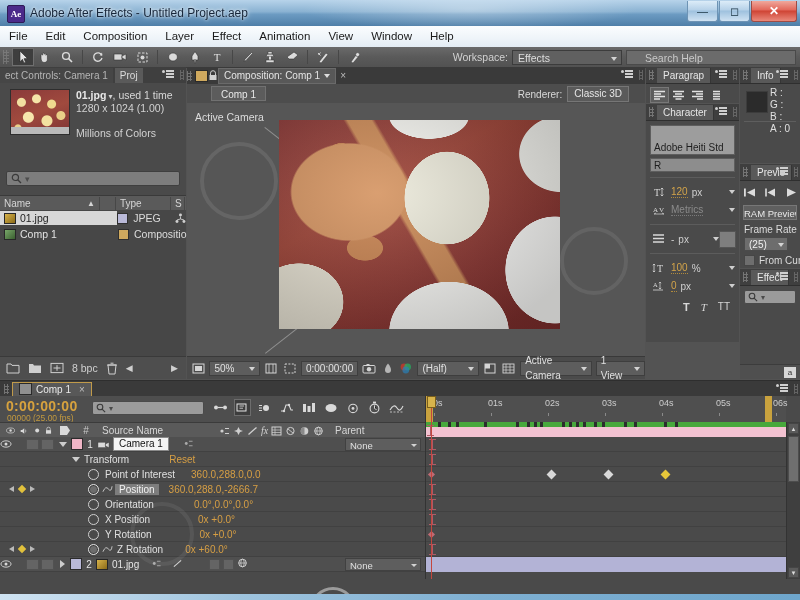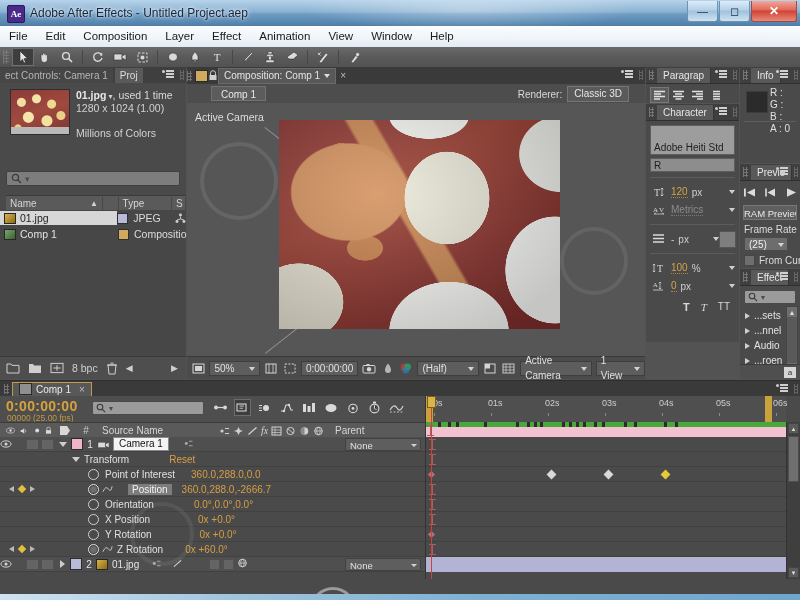--- a/index.html
+++ b/index.html
@@ -161,21 +161,21 @@
   .pi-name .used{font-weight:normal;color:#d8d8d8;}
   .pi-dim{position:absolute;left:76px;top:19px;font-size:10.5px;color:#d2d2d2;white-space:nowrap;}
   .pi-col{position:absolute;left:76px;top:44px;font-size:10.5px;color:#d2d2d2;white-space:nowrap;}
   .proj-search{
     position:absolute;left:6px;top:104px;width:174px;height:15px;
     background:#7d7d7d;border:1px solid #3f3f3f;border-radius:2px;box-sizing:border-box;
     display:flex;align-items:center;padding-left:4px;gap:3px;
   }
   .proj-search .cap{font-size:9px;color:#4d4d4d;}
   .proj-cols{
-    position:absolute;left:6px;top:128px;right:0;height:14px;background:#5a5a5a;border-top:1px solid #3a3a3a;
+    position:absolute;left:0;top:128px;right:0;height:14px;background:#5a5a5a;border-top:1px solid #3a3a3a;
     border-bottom:1px solid #3a3a3a;display:flex;align-items:center;font-size:10px;color:#d5d5d5;
   }
   .proj-cols .c{height:13px;line-height:13px;border-right:1px solid #474747;padding:0 4px;box-sizing:border-box;}
   .proj-rows{position:absolute;left:0;top:143px;right:0;bottom:22px;background:#474747;}
   .prow{height:16px;display:flex;align-items:center;font-size:10.5px;color:#e2e2e2;}
   .prow.sel .nm{background:#d7d7d7;color:#1c1c1c;}
   .prow .nm{display:flex;align-items:center;gap:4px;padding:0 4px 0 4px;height:14px;line-height:14px;
      width:118px;box-sizing:border-box;}
   .prow .ty{width:52px;display:flex;align-items:center;gap:5px;font-size:10.5px;color:#dcdcdc;}
   .sw{width:9px;height:9px;border:1px solid #2f2f2f;flex:none;}
@@ -542,20 +542,25 @@
             </svg>
         </div>
         <div class="tsep"></div>
         <div class="tool">
           <svg width="13" height="13" viewBox="0 0 13 13">
               <path d="M3 11 L8 4 L10.5 5.6 L5 12Z" fill="#dcdcdc" stroke="#333" stroke-width=".5"></path>
               <circle cx="9.6" cy="3.6" r="2" fill="#dcdcdc" stroke="#333" stroke-width=".5"></circle>
             </svg>
         </div>
 
+        <div class="ws-wrap">
+          <span class="ws-label">Workspace:</span>
+          <div class="ws-select">Effects</div>
+          <div class="help-box">Search Help</div>
+        </div>
       </div>
 
       <div class="panel" id="projectPanel">
         <div class="proj-head">
           <div class="t1">ect Controls: Camera 1</div>
           <div class="t2">Proj</div>
           <div class="pmenu"></div>
           <div class="pgrip"></div>
         </div>
         <div class="proj-info">
@@ -895,42 +900,20 @@
           <div class="pmenu"></div>
           <div class="pgrip"></div>
         </div>
         <div class="eff-search">
           <svg width="10" height="10" viewBox="0 0 11 11">
               <circle cx="4.4" cy="4.4" r="3.1" fill="none" stroke="#3a3a3a" stroke-width="1.2"></circle>
               <line x1="6.7" y1="6.7" x2="10" y2="10" stroke="#3a3a3a" stroke-width="1.3"></line>
             </svg>
           <span style="font-size:8px;color:#4a4a4a;">▾</span>
           <span></span>
-        </div>
-        <div class="eff-list">
-          <div class="eff-row">
-              <span class="tri"></span>
-              <span>...sets</span>
-            </div>
-          <div class="eff-row">
-              <span class="tri"></span>
-              <span>...nnel</span>
-            </div>
-          <div class="eff-row">
-              <span class="tri"></span>
-              <span>Audio</span>
-            </div>
-          <div class="eff-row">
-              <span class="tri"></span>
-              <span>...roen</span>
-            </div>
-          <div class="eff-scroll">
-            <div style="position:absolute;left:0;top:0;width:10px;height:10px;background:#6e6e6e;display:flex;align-items:center;justify-content:center;font-size:7px;color:#ddd;">▲</div>
-            <div style="position:absolute;left:0;bottom:0;width:10px;height:10px;background:#6e6e6e;display:flex;align-items:center;justify-content:center;font-size:7px;color:#ddd;">▼</div>
-          </div>
         </div>
         <div class="eff-foot">
           <span style="width:12px;height:11px;background:#d7d7d7;color:#333;font-size:8px;text-align:center;line-height:11px;">a</span>
         </div>
       </div>
 
       <div id="timeline">
         <div class="tl-tabbar">
           <span class="tabgrip" style="margin-left:4px;"></span>
           <div class="tl-tab">
@@ -1119,21 +1102,21 @@
             <span class="kf-nav">
               <span class="kf-arrow l"></span>
               <span class="kf-diamond"></span>
               <span class="kf-arrow r"></span>
             </span>
             <span class="indent" style="width:44px;"></span>
             <span class="stopwatch on"></span>
             <svg class="graphico" viewBox="0 0 12 10" style="margin-left:3px">
                 <path d="M1 8 Q4 1 7 5 T11 2" stroke="#cfcfcf" stroke-width="1" fill="none"></path>
               </svg>
-            <span class="pname sel" style="margin-left:15px;">Position</span>
+            <span class="pname sel" style="margin-left:2px;">Position</span>
             <span class="pval" style="margin-left:10px;">360.0,288.0,-2666.7</span>
           </div>
 
           <div class="lrow prop">
             <span class="indent" style="width:88px;"></span>
             <span class="stopwatch"></span>
             <span class="pname" style="margin-left:6px;">Orientation</span>
             <span class="pval" style="margin-left:40px;">0.0°,0.0°,0.0°</span>
           </div>
 

